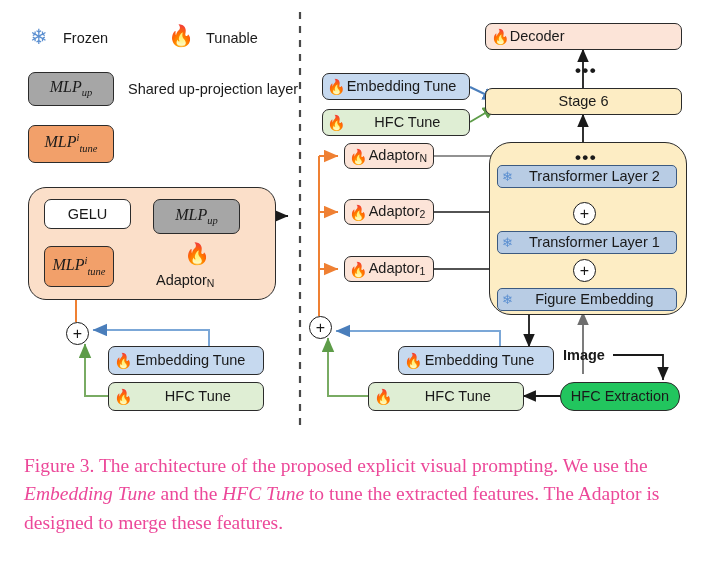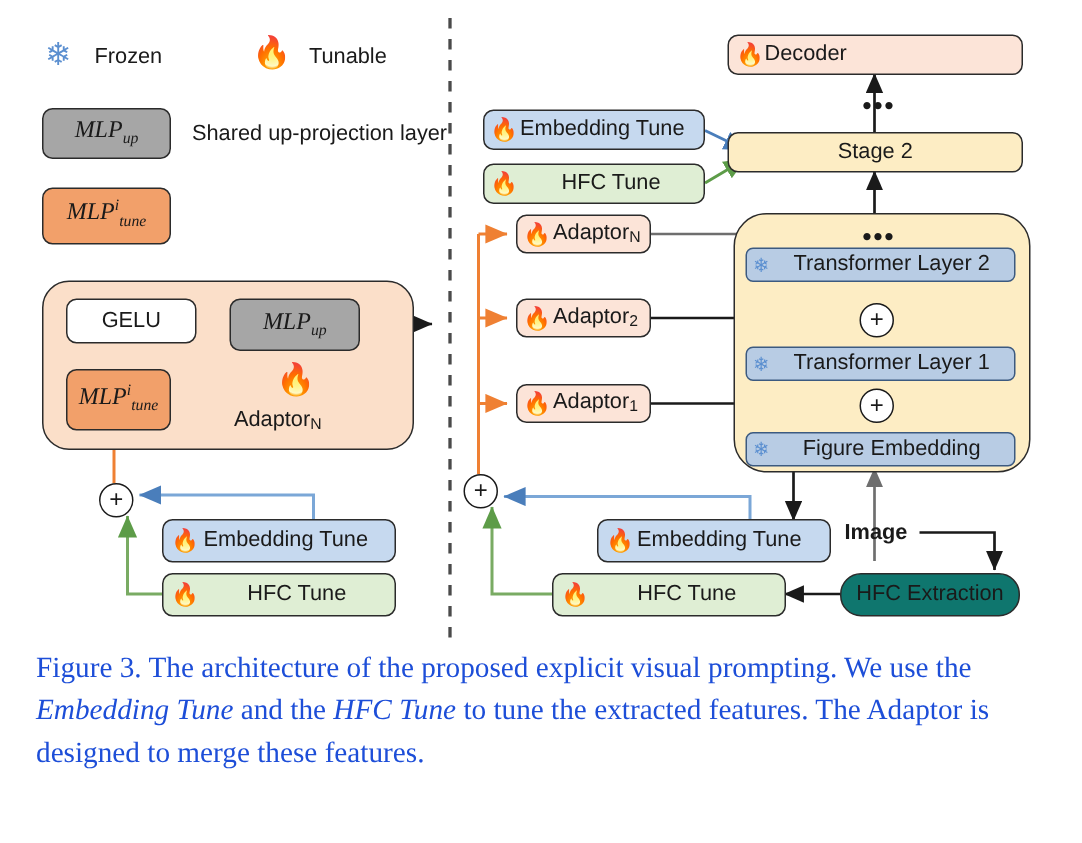--- a/index.html
+++ b/index.html
@@ -17,23 +17,23 @@
   .lbl{position:absolute;white-space:nowrap;font-size:14.5px;}
   .mlp{font-family:"Liberation Serif",serif;font-style:italic;font-size:16px;}
   .mlp sub{font-size:10.5px;font-style:italic;}
   .mlp sup{font-size:10.5px;font-style:italic;}
   .sub{font-size:10.5px;vertical-align:-2px;}
   .dots{position:absolute;font-size:17px;font-weight:bold;letter-spacing:1.4px;
         line-height:1;color:#1a1a1a;}
   .plus{position:absolute;width:21px;height:21px;border:1.7px solid #1a1a1a;
         border-radius:50%;background:#fff;display:flex;align-items:center;
         justify-content:center;font-size:16px;line-height:1;}
-  #caption{position:absolute;left:24px;top:432px;width:672px;
+  #caption{position:absolute;left:24px;top:452px;width:672px;
            font-family:"Liberation Serif",serif;font-size:19.5px;line-height:1.45;
-           color:#1d4ed8;}
+           color:#ec4899;}
   #caption i{font-style:italic;}
 </style>
 </head>
 <body>
 
 <div id="fig">
 
   <svg width="721" height="440">
     <defs>
       <marker id="ab" markerWidth="9" markerHeight="9" refX="7.2" refY="3.2" orient="auto">
@@ -155,21 +155,21 @@
 
   <div class="node" style="left:485px;top:23px;width:197px;height:27px;background:#fce4d8;
               justify-content:flex-start;padding-left:5px;">
     <span class="ico flame">🔥</span>
     <span style="flex:1;text-align:left;">Decoder</span>
   </div>
 
   <span class="dots" style="left:575px;top:62px;">•••</span>
 
   <div class="node" style="left:485px;top:88px;width:197px;height:27px;background:#fdedc4;">
-    <span>Stage 2</span>
+    <span>Stage 6</span>
   </div>
 
   <div class="node" style="left:322px;top:73px;width:148px;height:27px;background:#c6d9ef;
               justify-content:flex-start;padding-left:4px;">
     <span class="ico flame">🔥</span>
     <span style="margin-left:1px;">Embedding Tune</span>
   </div>
 
   <div class="node" style="left:322px;top:109px;width:148px;height:27px;background:#dfeed4;
               justify-content:flex-start;padding-left:4px;">
@@ -236,21 +236,21 @@
     <span class="ico flame">🔥</span>
     <span style="margin-left:2px;">Embedding Tune</span>
   </div>
 
   <div class="node" style="left:368px;top:382px;width:156px;height:29px;background:#dfeed4;
               justify-content:flex-start;padding-left:5px;">
     <span class="ico flame">🔥</span>
     <span style="flex:1;text-align:center;">HFC Tune</span>
   </div>
 
-  <div class="node" style="left:560px;top:382px;width:120px;height:29px;background:#0f766e;border-radius:14px;">
+  <div class="node" style="left:560px;top:382px;width:120px;height:29px;background:#22c55e;border-radius:14px;">
     <span>HFC Extraction</span>
   </div>
 
   <span class="lbl" style="left:563px;top:347px;font-weight:bold;">Image</span>
 
 </div>
 
 <div id="caption"><span>Figure 3. The architecture of the proposed explicit visual prompting. We use the </span><i>Embedding Tune</i><span> and the </span><i>HFC Tune</i><span> to tune the extracted features. The Adaptor is designed to merge these features.</span></div>
 
 </body></html>

